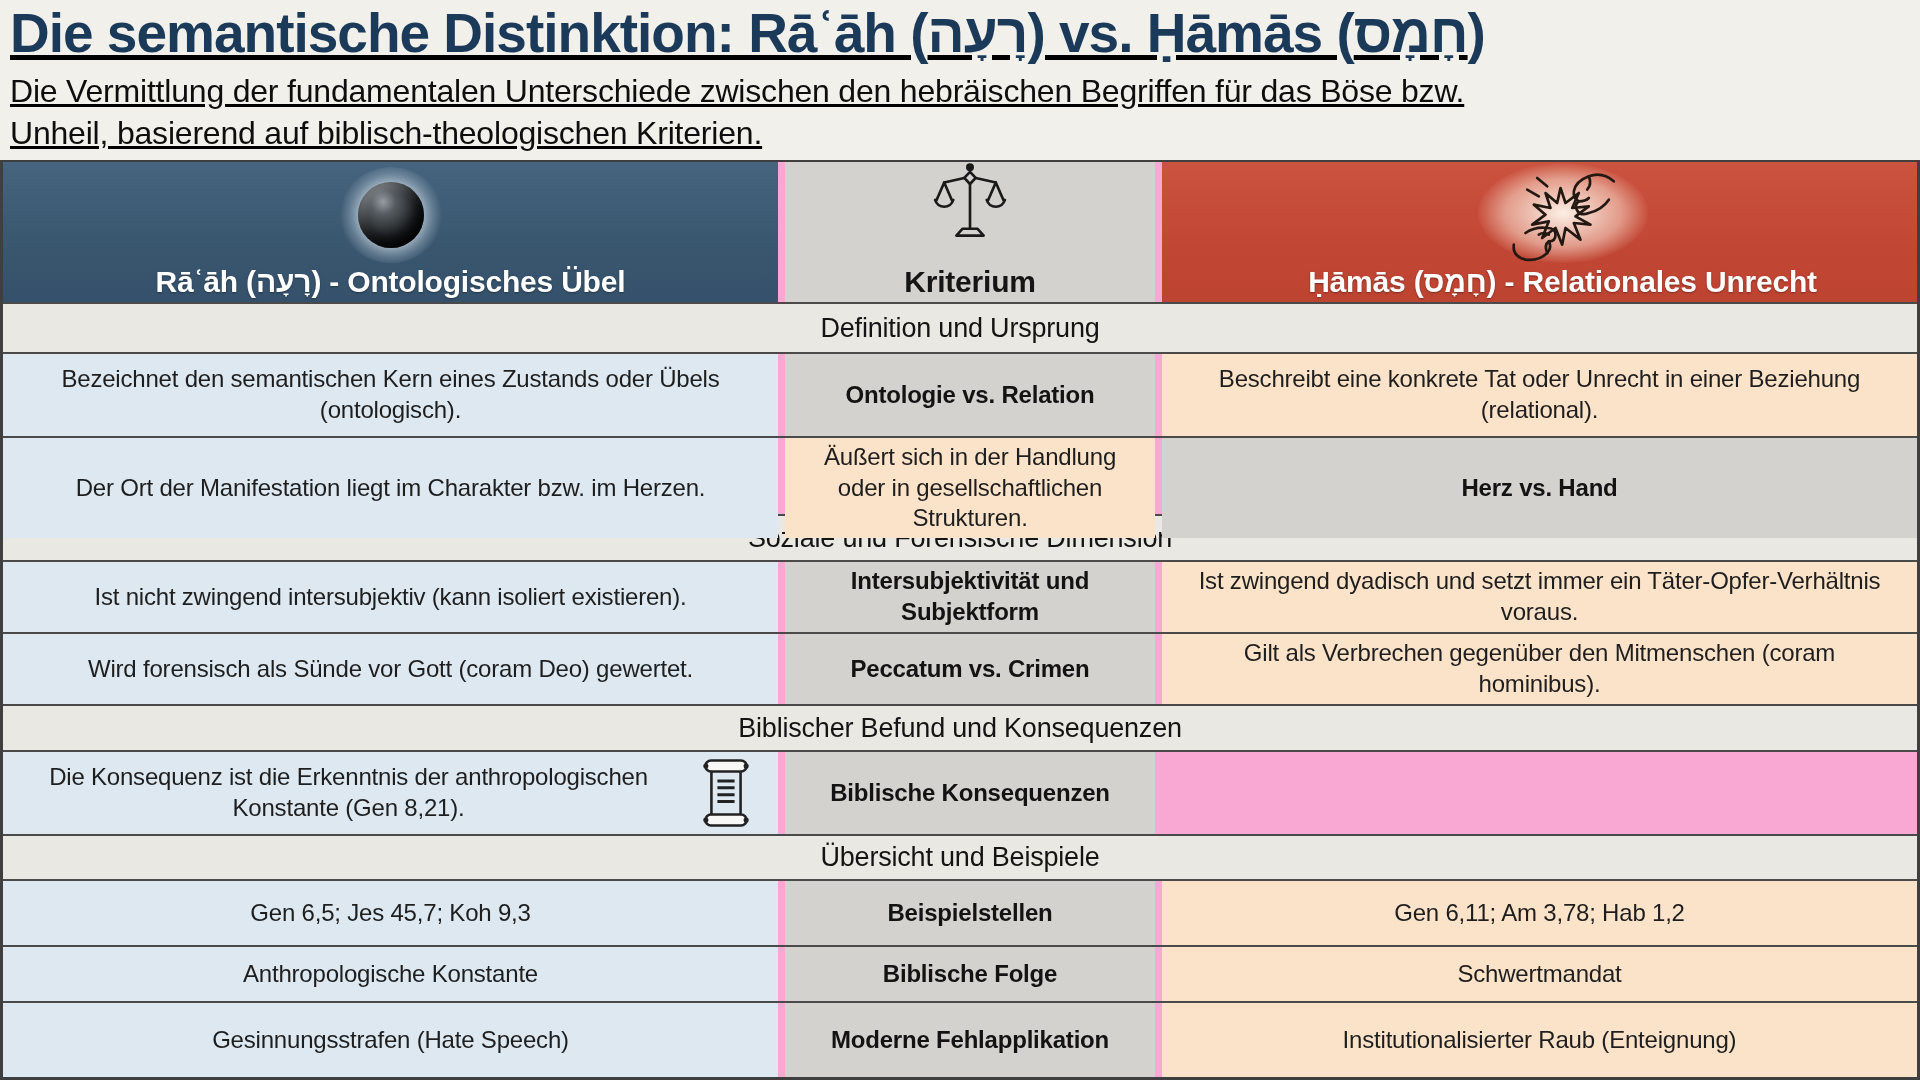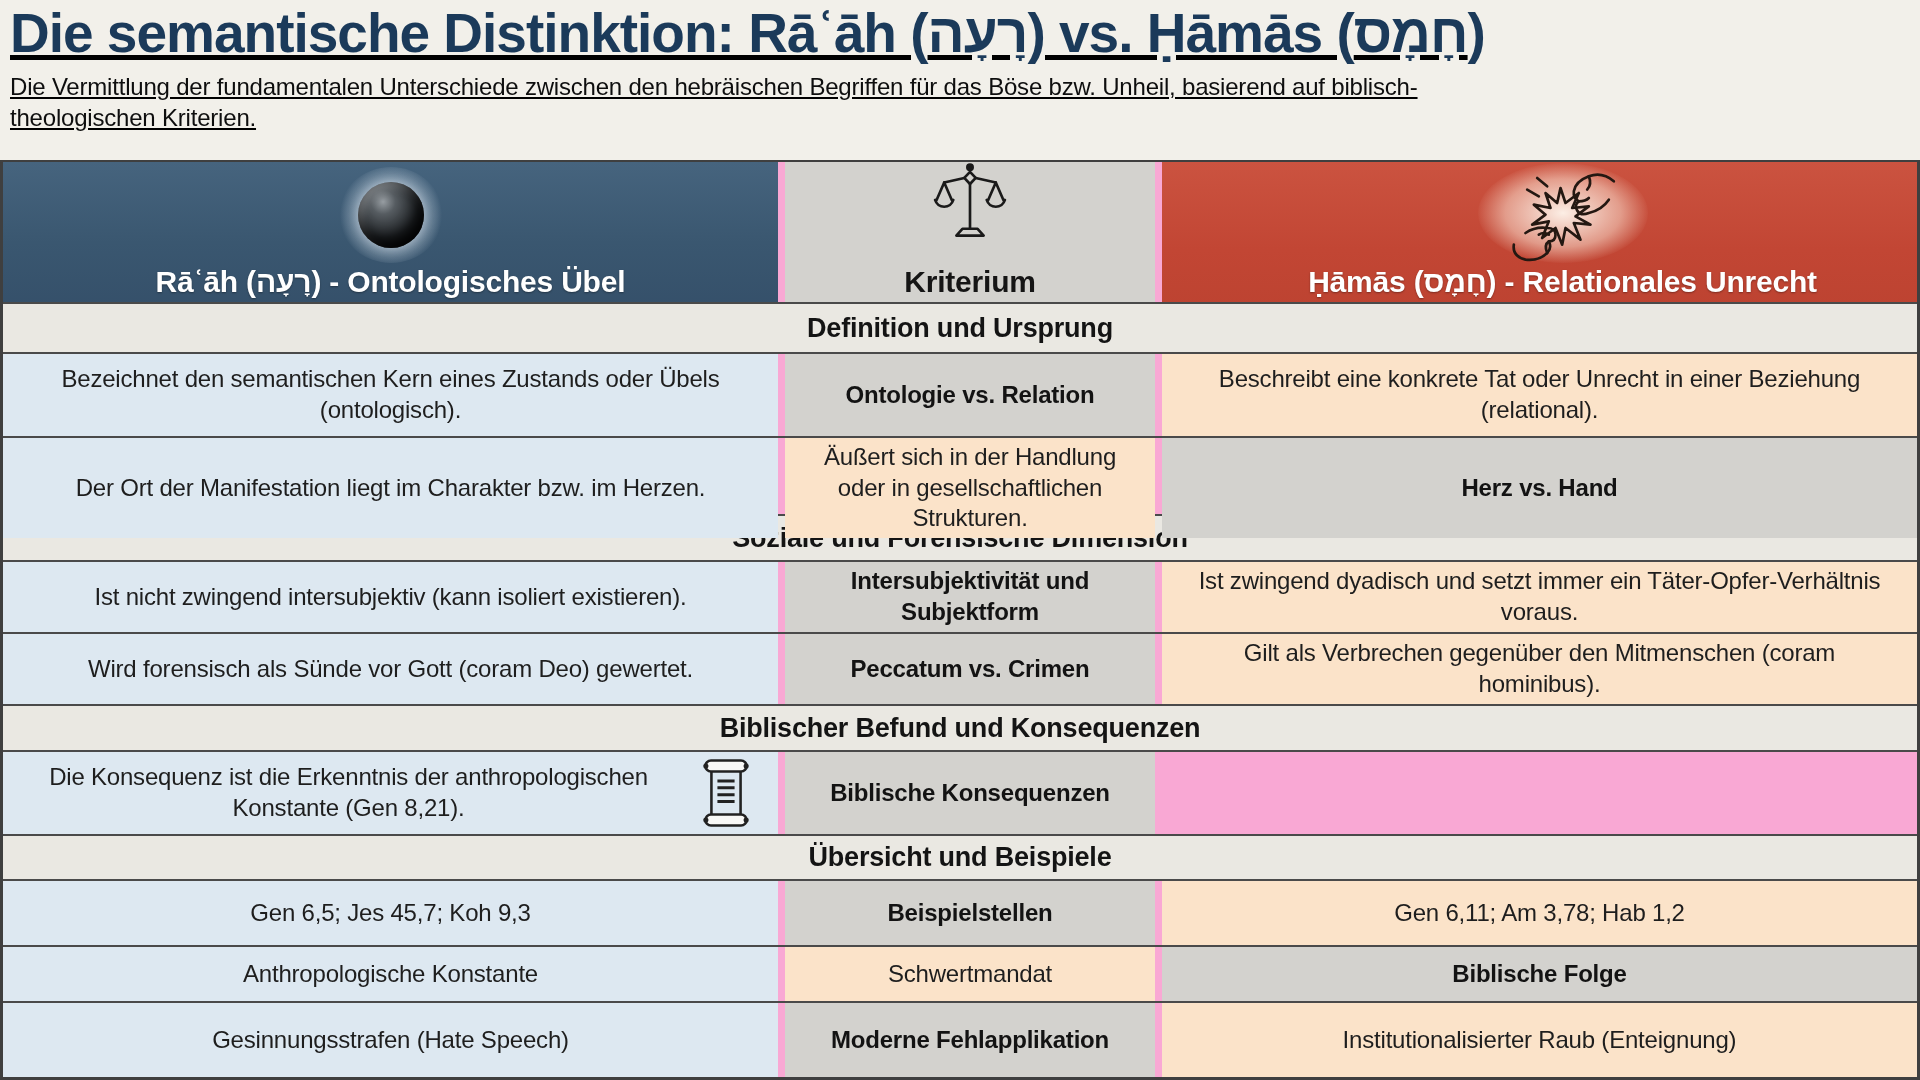--- a/index.html
+++ b/index.html
@@ -9,39 +9,39 @@
     background:#f2f0ea;
     font-family:"Liberation Sans","DejaVu Sans",sans-serif;
     position:relative;
   }
   .titlebar { padding:4px 20px 0 10px;text-decoration:underline; }
   .title {
     font-size:55px; font-weight:800; color:#1b3a5a;
     letter-spacing:-1px; line-height:1.06; white-space:nowrap;
   }
   .subtitle {
-    margin-top:9px; font-size:24px; color:#0e0e0e;
+    margin-top:9px; font-size:32px; color:#0e0e0e;
     max-width:1505px; line-height:1.3; letter-spacing:-0.2px;
   }
 
   .ctable {
     position:absolute; left:0; top:160px; width:1920px; height:920px;
     border:3px solid #3f3f3f; border-top-width:2px;
     display:flex; flex-direction:column; background:#f9a8d4;
   }
   .trow {
     display:grid; grid-template-columns:775px 370px 1fr; column-gap:7px;
     border-top:2px solid #4a4a4a; flex:0 0 auto; min-height:0;
   }
   .trow.first { border-top:none; }
   .sectionrow {
     background:#eae8e2; display:flex; align-items:center; justify-content:center;
     border-top:2px solid #4a4a4a; flex:0 0 auto;
   }
-  .section-title { font-size:27px; font-weight:bold; color:#141414; letter-spacing:-0.2px; }
+  .section-title { font-size:27px; font-weight:normal; color:#141414; letter-spacing:-0.2px; }
 
   .h140{flex-basis:140px}.h84{flex-basis:84px}.h78{flex-basis:78px}
   .h72{flex-basis:72px}.h66{flex-basis:66px}.h56{flex-basis:56px}
   .h50{flex-basis:50px}.h46{flex-basis:46px}.h45{flex-basis:45px}
   .grow{flex:1 1 56px}
 
   .cell {
     display:flex; align-items:center; justify-content:center; text-align:center;
     padding:4px 26px; position:relative;
     font-size:24px; color:#1e1e1e; line-height:1.28; letter-spacing:-0.2px;
@@ -191,22 +191,22 @@
   <div class="sectionrow h45">
     <div class="section-title">Übersicht und Beispiele</div>
   </div>
   <div class="trow h66">
     <div class="cell raah">Gen 6,5; Jes 45,7; Koh 9,3</div>
     <div class="cell krit">Beispielstellen</div>
     <div class="cell hamas">Gen 6,11; Am 3,78; Hab 1,2</div>
   </div>
   <div class="trow h56">
     <div class="cell raah">Anthropologische Konstante</div>
+    <div class="cell krit">Biblische Folge</div>
     <div class="cell hamas">Schwertmandat</div>
-    <div class="cell krit">Biblische Folge</div>
   </div>
   <div class="trow grow">
     <div class="cell raah">Gesinnungsstrafen (Hate Speech)</div>
     <div class="cell krit">Moderne Fehlapplikation</div>
     <div class="cell hamas">Institutionalisierter Raub (Enteignung)</div>
   </div>
 
 </div>
 
 </body></html>

